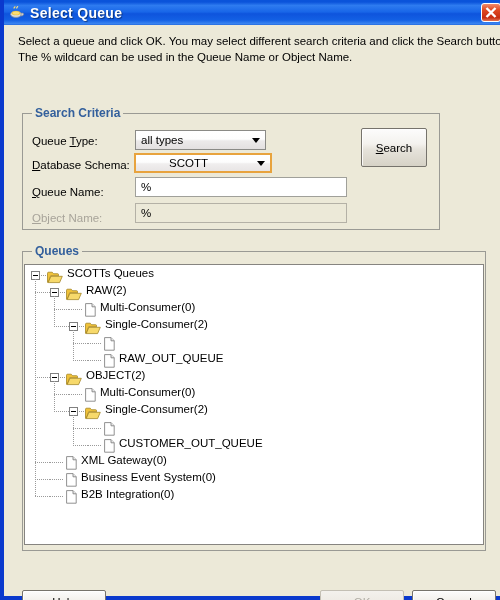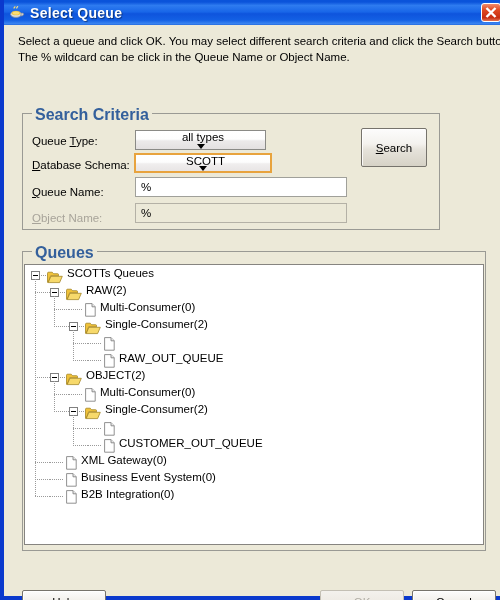--- a/index.html
+++ b/index.html
@@ -86,21 +86,21 @@
     position: absolute;
     box-sizing: border-box;
     border: 1px solid #9a9a94;
     background: transparent;
   }
   .group-title {
     position: absolute;
     top: -8px; left: 9px;
     background: #ece9d8;
     padding: 0 3px;
-    font-size: 16px;
+    font-size: 12px;
     font-weight: bold;
     color: #34609c;
     white-space: nowrap;
   }
 
   #search-group { left: 14px; top: 88px; width: 418px; height: 117px; }
   #queues-group { left: 14px; top: 226px; width: 464px; height: 300px; }
 
   
   .form-label {
@@ -115,25 +115,25 @@
   
   .combo {
     position: absolute;
     box-sizing: border-box;
     height: 20px;
     background: linear-gradient(to bottom, #ffffff 0%, #fdfdfd 45%, #eceaea 55%, #e3e0e0 100%);
     border: 1px solid #8a8a86;
     display: flex;
     align-items: center;
     cursor: pointer;
-    flex-direction: column;
   }
   .combo.focused {
     border: 2px solid #e8a33d;
     background: linear-gradient(to bottom, #ffffff 0%, #fdfdfd 45%, #f0eeee 55%, #e8e5e5 100%);
+    padding-left: 28px;
   }
   .combo-text {
     flex: 1 1 auto;
     font-size: 11.5px;
     color: #000;
     padding-left: 5px;
     white-space: nowrap;
     overflow: hidden;
   }
   .combo-arrow {
@@ -283,21 +283,21 @@
       <svg width="18" height="17" viewBox="0 0 18 17">
         <path d="M4.5 4 L13.5 13 M13.5 4 L4.5 13" stroke="#ffffff" stroke-width="2.4" stroke-linecap="butt"></path>
       </svg>
     </div>
   </div>
 
   <div id="client">
 
     <div id="instructions">
       <div>Select a queue and click OK. You may select different search criteria and click the Search button.</div>
-      <div>The % wildcard can be click in the Queue Name or Object Name.</div>
+      <div>The % wildcard can be used in the Queue Name or Object Name.</div>
     </div>
 
     <div class="groupbox" id="search-group">
       <span class="group-title">Search Criteria</span>
     </div>
 
     <span class="form-label" style="left:24px; top:110px;"><span>Queue </span><u>T</u><span>ype:</span></span>
     <div class="combo" style="left:127px; top:105px; width:131px;">
       <span class="combo-text">all types</span>
       <span class="combo-arrow">

